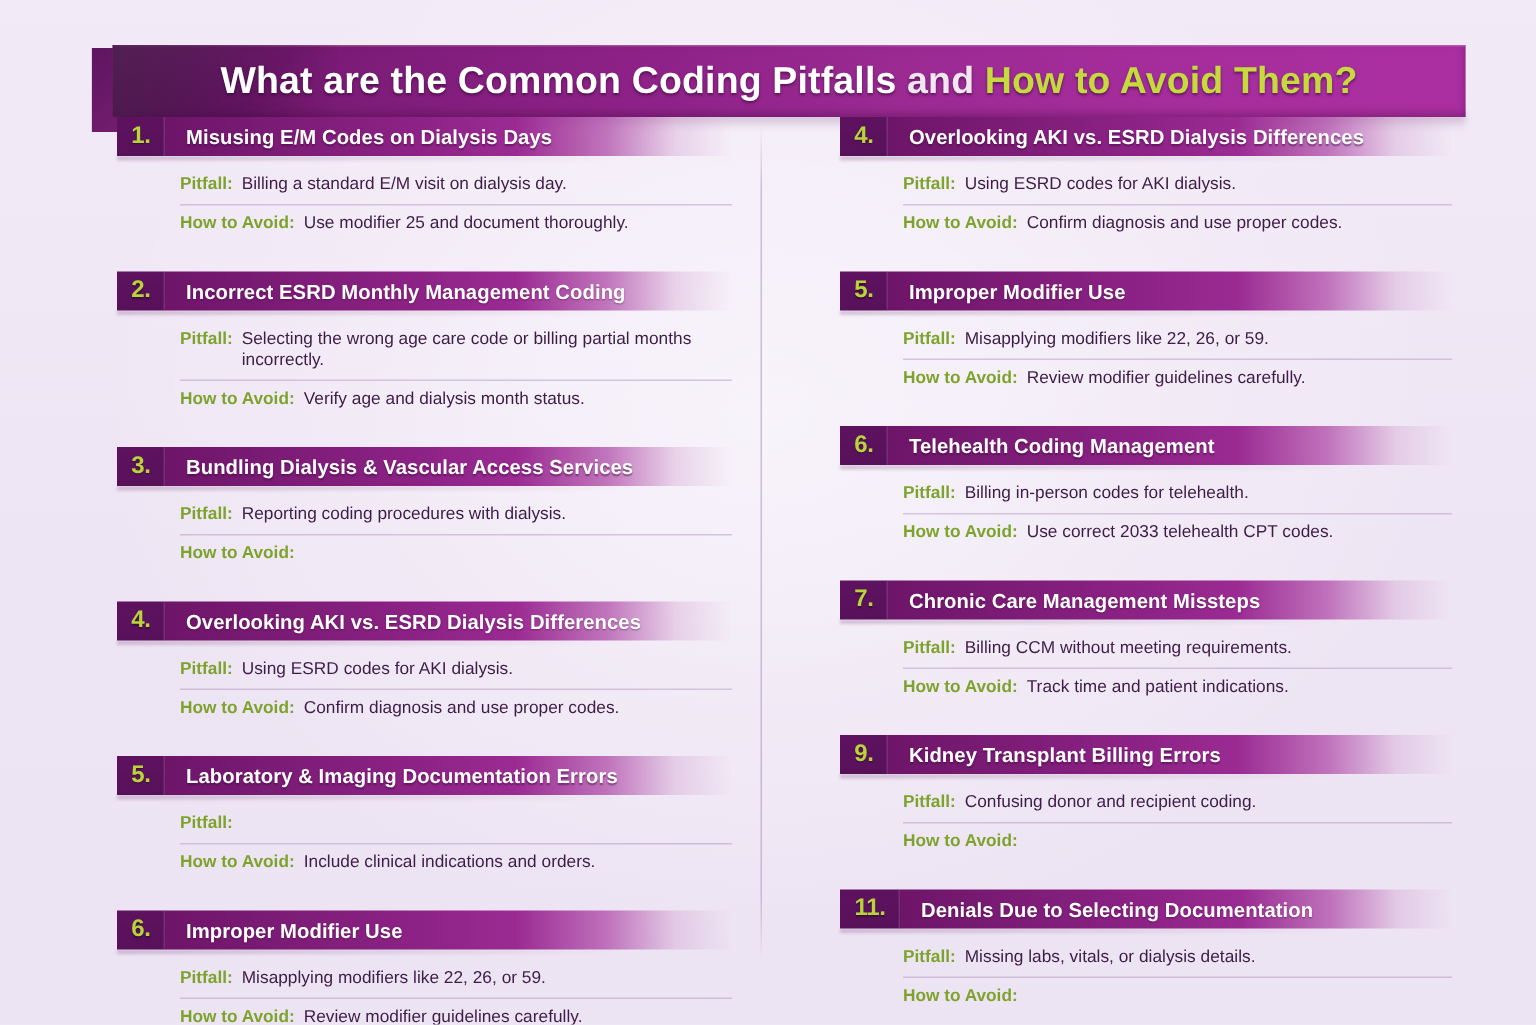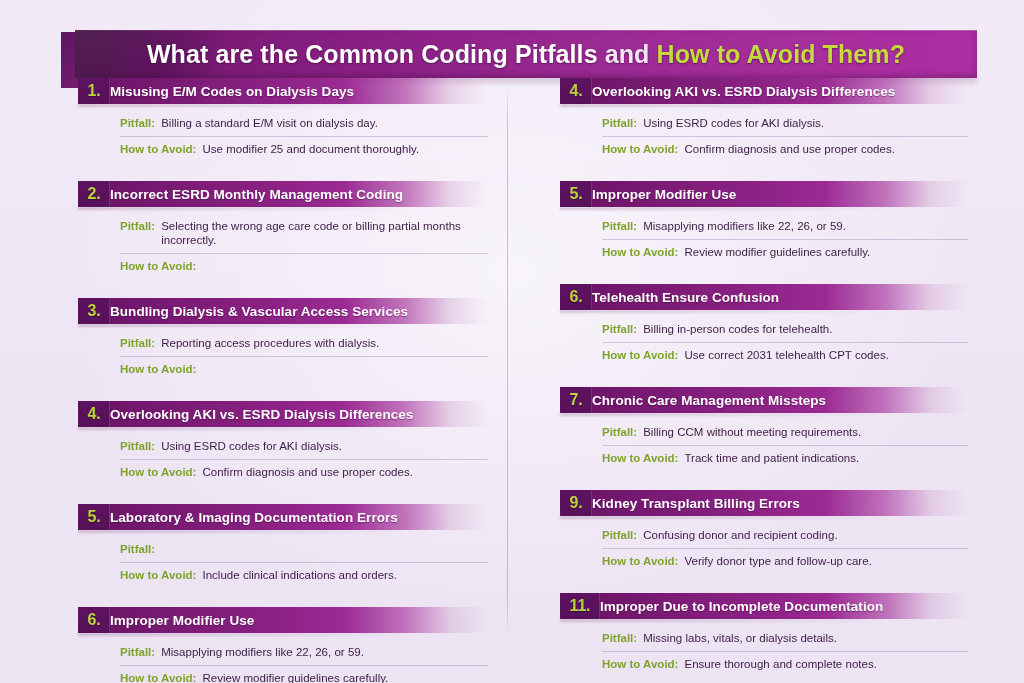--- a/index.html
+++ b/index.html
@@ -162,20 +162,21 @@
     justify-content: center;
     letter-spacing: -0.2px;
     text-shadow: 0 1px 1px rgba(0,0,0,0.35);
     border-right: 1px solid rgba(160,110,165,0.35);
   }
   .bar-num.wide { min-width: 40px; }
   .bar-title {
     flex: 1 1 auto;
     display: flex;
     align-items: center;
+    padding-left: 14px;
     color: #ffffff;
     font-size: 13.5px;
     font-weight: 700;
     letter-spacing: 0.05px;
     text-shadow: 0 1px 1px rgba(60,10,60,0.5);
     background: linear-gradient(90deg,
         #6d1569 0%,
         #7d1c77 22%,
         #8c2285 44%,
         #9b2b93 62%,
@@ -258,32 +259,33 @@
           <div class="bar-num">2.</div>
           <div class="bar-title">Incorrect ESRD Monthly Management Coding</div>
         </div>
         <div class="detail">
           <div class="row sep">
             <span class="row-label">Pitfall:</span>
             <span class="row-text">Selecting the wrong age care code or billing partial months incorrectly.</span>
           </div>
           <div class="row">
             <span class="row-label">How to Avoid:</span>
+            <span class="row-text">Verify age and dialysis month status.</span>
           </div>
         </div>
       </div>
       <div class="item">
         <div class="item-bar">
           <div class="bar-num">3.</div>
           <div class="bar-title">Bundling Dialysis &amp; Vascular Access Services</div>
         </div>
         <div class="detail">
           <div class="row sep">
             <span class="row-label">Pitfall:</span>
-            <span class="row-text">Reporting access procedures with dialysis.</span>
+            <span class="row-text">Reporting coding procedures with dialysis.</span>
           </div>
           <div class="row">
             <span class="row-label">How to Avoid:</span>
           </div>
         </div>
       </div>
       <div class="item">
         <div class="item-bar">
           <div class="bar-num">4.</div>
           <div class="bar-title">Overlooking AKI vs. ESRD Dialysis Differences</div>
@@ -360,30 +362,30 @@
           </div>
           <div class="row">
             <span class="row-label">How to Avoid:</span>
             <span class="row-text">Review modifier guidelines carefully.</span>
           </div>
         </div>
       </div>
       <div class="item">
         <div class="item-bar">
           <div class="bar-num">6.</div>
-          <div class="bar-title">Telehealth Ensure Confusion</div>
+          <div class="bar-title">Telehealth Coding Management</div>
         </div>
         <div class="detail">
           <div class="row sep">
             <span class="row-label">Pitfall:</span>
             <span class="row-text">Billing in-person codes for telehealth.</span>
           </div>
           <div class="row">
             <span class="row-label">How to Avoid:</span>
-            <span class="row-text">Use correct 2031 telehealth CPT codes.</span>
+            <span class="row-text">Use correct 2033 telehealth CPT codes.</span>
           </div>
         </div>
       </div>
       <div class="item">
         <div class="item-bar">
           <div class="bar-num">7.</div>
           <div class="bar-title">Chronic Care Management Missteps</div>
         </div>
         <div class="detail">
           <div class="row sep">
@@ -401,35 +403,33 @@
           <div class="bar-num">9.</div>
           <div class="bar-title">Kidney Transplant Billing Errors</div>
         </div>
         <div class="detail">
           <div class="row sep">
             <span class="row-label">Pitfall:</span>
             <span class="row-text">Confusing donor and recipient coding.</span>
           </div>
           <div class="row">
             <span class="row-label">How to Avoid:</span>
-            <span class="row-text">Verify donor type and follow-up care.</span>
           </div>
         </div>
       </div>
       <div class="item">
         <div class="item-bar">
           <div class="bar-num wide">11.</div>
-          <div class="bar-title">Improper Due to Incomplete Documentation</div>
+          <div class="bar-title">Denials Due to Selecting Documentation</div>
         </div>
         <div class="detail">
           <div class="row sep">
             <span class="row-label">Pitfall:</span>
             <span class="row-text">Missing labs, vitals, or dialysis details.</span>
           </div>
           <div class="row">
             <span class="row-label">How to Avoid:</span>
-            <span class="row-text">Ensure thorough and complete notes.</span>
           </div>
         </div>
       </div>
     </div>
 </div>
 <div class="col-divider"></div>
 
 </body></html>

